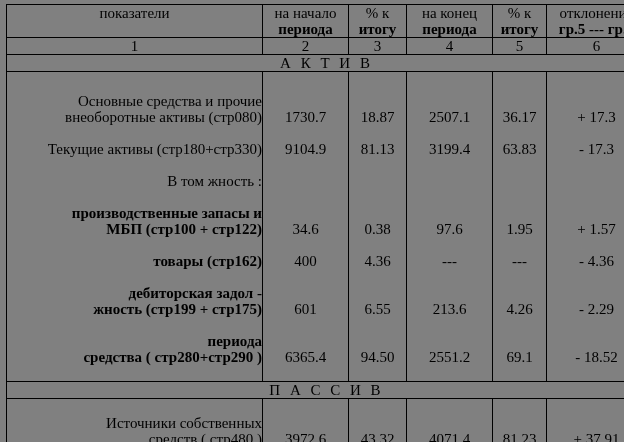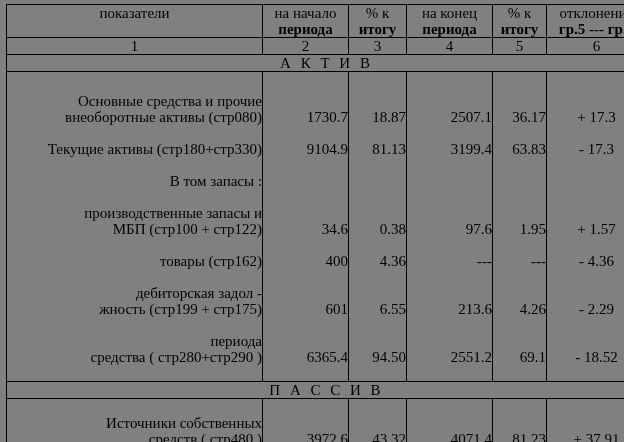--- a/index.html
+++ b/index.html
@@ -60,31 +60,31 @@
     letter-spacing: 3px;
     padding: 6px 0 7px 0;
     font-size: 14px;
   }
   .labelcell {
     text-align: right;
     padding: 2px 3px 2px 4px;
     white-space: pre-line;
   }
   .numcell {
-    text-align: right;
+    text-align: center;
     padding: 2px 3px 2px 3px;
     white-space: pre-line;
   }
   .devcell {
     text-align: center;
     padding: 2px 3px 2px 3px;
     white-space: pre-line;
   }
   .blockpad { padding-top: 5px; }
-  .indent1 { padding-left: 22px; }
+  .indent1 { padding-left: 22px; font-weight: bold; }
   .tall { line-height: 16px; }
 </style>
 </head>
 <body>
 
 <div id="sheet">
   <table class="fin">
     <colgroup>
       <col class="c0">
         <col class="c1">
@@ -132,21 +132,21 @@
 
       <tr class="sectionrow">
         <td colspan="6">А К Т И В</td>
       </tr>
 
       <tr>
         <td class="labelcell tall">
           <div class="blockpad">Основные средства и прочие
 внеоборотные активы (стр080)</div>
           <div>Текущие активы (стр180+стр330)</div>
-          <div>В том запасы :</div>
+          <div>В том жность :</div>
           <div class="indent1">производственные запасы и
 МБП (стр100 + стр122)</div>
           <div class="indent1">товары (стр162)</div>
           <div class="indent1">дебиторская задол -
 жность (стр199 + стр175)</div>
           <div class="indent1">периода
 средства ( стр280+стр290 )</div>
         </td>
         <td class="numcell tall">
           <div class="blockpad" style="padding-top:21px">1730.7</div>

